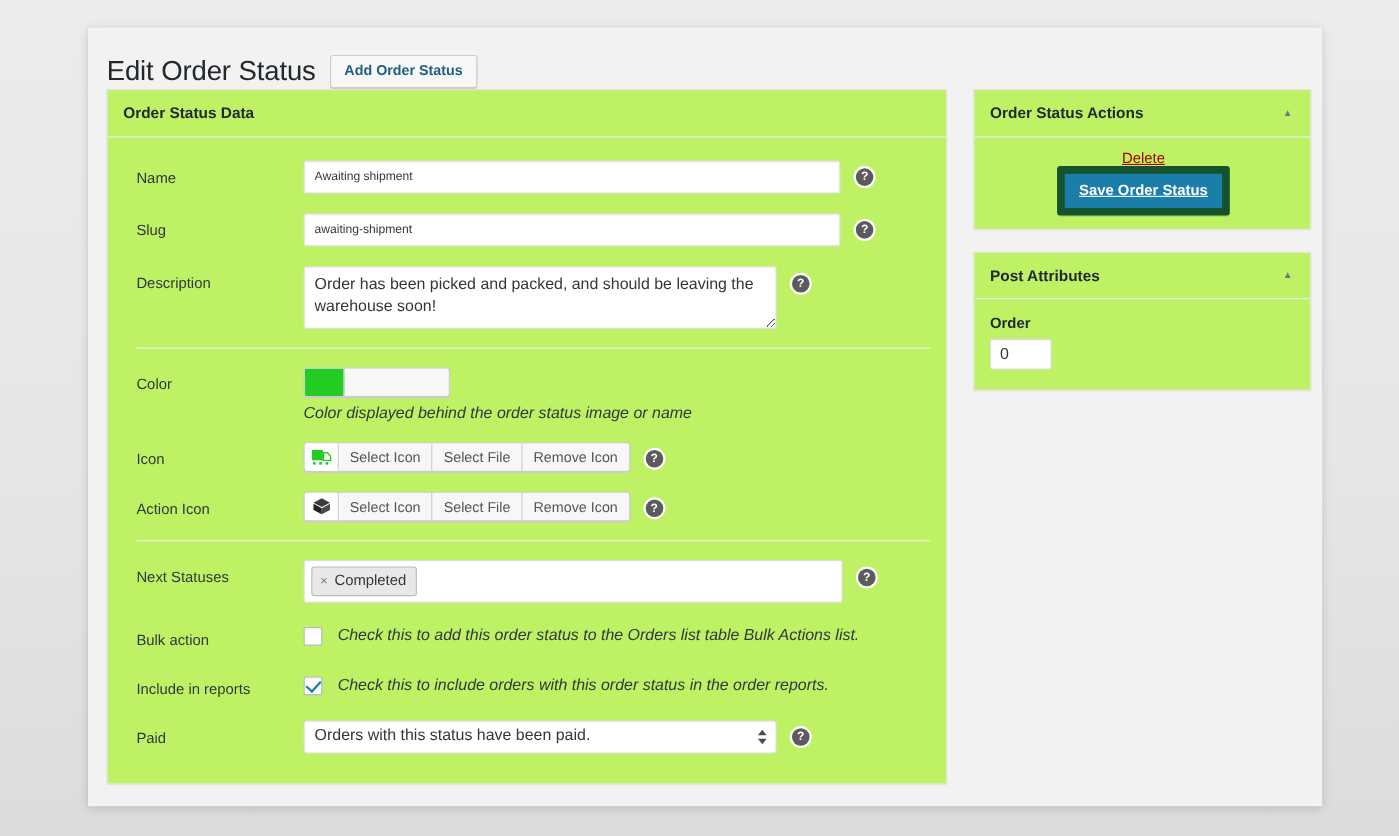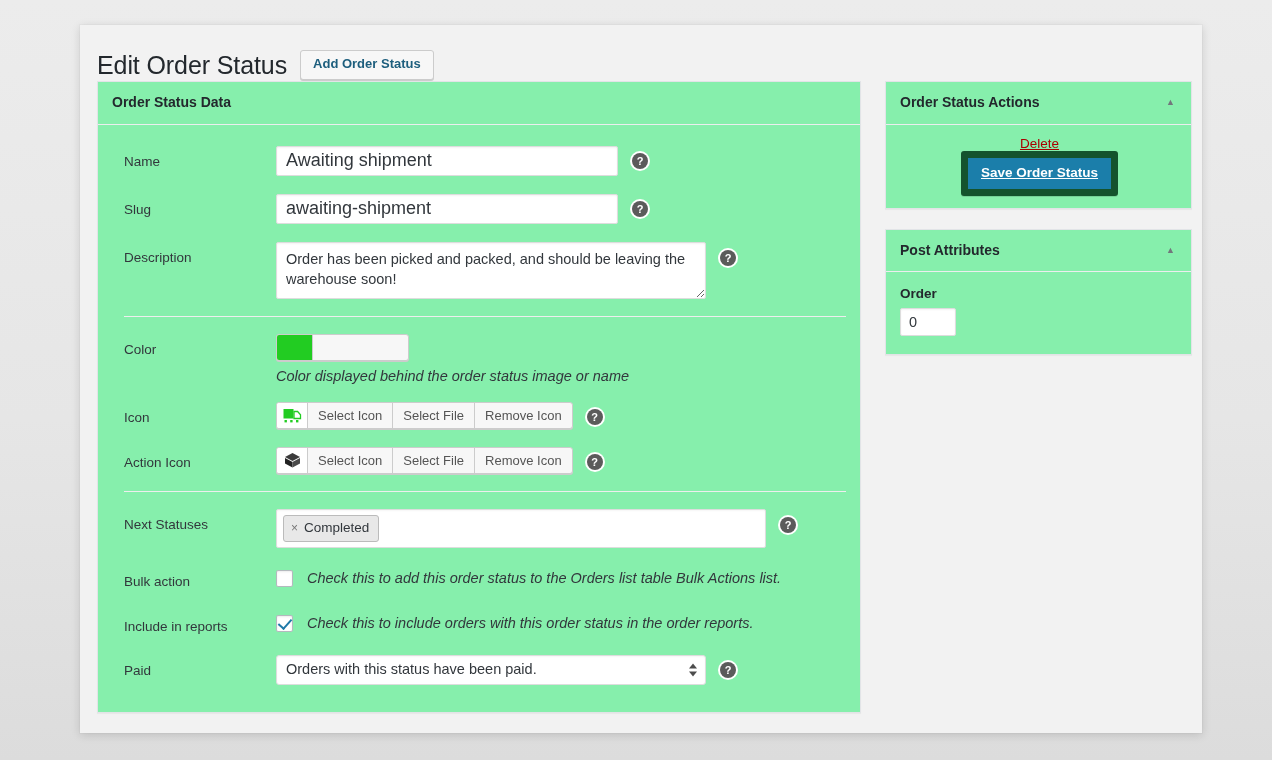--- a/index.html
+++ b/index.html
@@ -59,21 +59,21 @@
   .columns {
     display: flex;
     padding: 0 17px;
     align-items: flex-start;
     gap: 24px;
   }
   .col-main { width: 764px; flex: 0 0 764px; }
   .col-side { width: 307px; flex: 0 0 307px; }
 
   .postbox {
-    background: #86efac;
+    background: #bef264;
     border: 1px solid #e2e4e7;
     box-shadow: 0 1px 1px rgba(0,0,0,.04);
     margin-bottom: 20px;
   }
   .postbox-header {
     display: flex; align-items: center; justify-content: space-between;
     padding: 11px 12px 11px 14px;
     border-bottom: 1px solid #eceeef;
   }
   .postbox-title {
@@ -101,23 +101,23 @@
     flex: 0 0 178px;
     padding-left: 26px;
     font-size: 13.5px;
     color: #32373c;
     line-height: 1.5;
     padding-top: 6px;
   }
   .form-field { flex: 1; display: flex; align-items: flex-start; }
 
   input[type=text].txt {
-    width: 342px;
+    width: 488px;
     padding: 6px 9px;
-    font-size: 18px;
+    font-size: 11px;
     color: #32373c;
     font-family: "Liberation Sans", sans-serif;
     border: 1px solid #ddd;
     border-radius: 2px;
     background: #fff;
     box-shadow: inset 0 1px 2px rgba(0,0,0,.05);
     line-height: 1.45;
     height: 30px;
   }
   textarea.txt {

